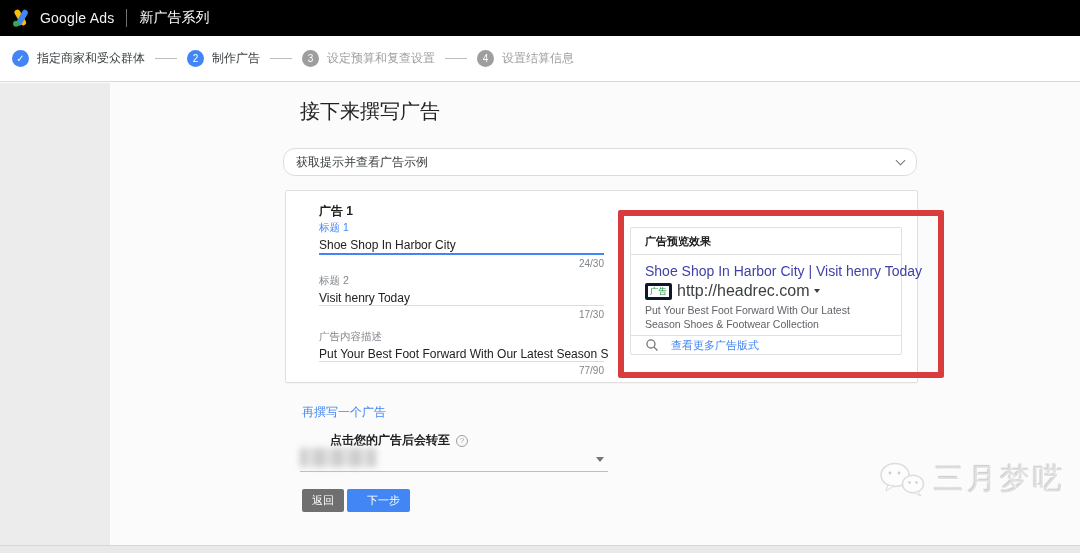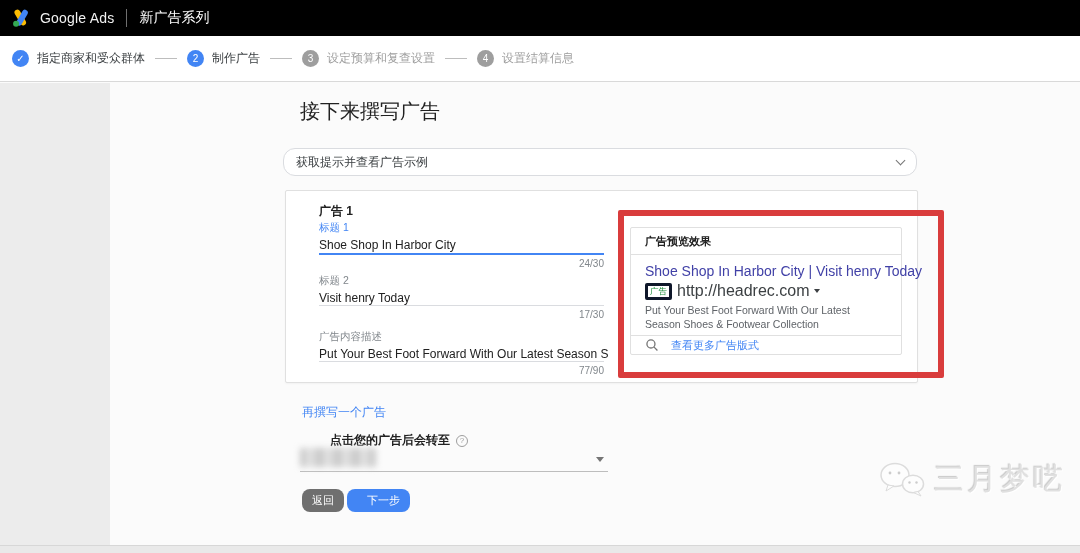--- a/index.html
+++ b/index.html
@@ -66,21 +66,21 @@
 
   
   .add-ad-link { position:absolute; left:302px; top:404px; font-size:12px; color:#4285f4; cursor:pointer; }
   .dest-label-row { position:absolute; left:302px; top:432px; display:flex; align-items:center; }
   .dest-label { font-size:12px; font-weight:bold; color:#212121;margin-left:28px; }
   .help-circle { width:12px; height:12px; border:1px solid #9e9e9e; border-radius:50%; color:#9e9e9e; font-size:8px; display:flex; align-items:center; justify-content:center; margin-left:6px; }
   .dest-select { position:absolute; left:300px; top:446px; width:308px; height:26px; border-bottom:1px solid #bdbdbd; cursor:pointer; }
   .redacted { position:absolute; left:0; top:2px; width:76px; height:19px; background:repeating-linear-gradient(90deg,#c9c9c9 0 6px,#e3e3e3 6px 12px,#d4d4d4 12px 18px); filter:blur(3px); border-radius:2px; }
   .dest-caret { position:absolute; right:4px; bottom:9px; width:0; height:0; border-left:4px solid transparent; border-right:4px solid transparent; border-top:5px solid #757575; }
 
-  .btn { position:absolute; top:489px; height:23px; border:none; border-radius:8px; color:#fff; font-size:11px; padding:0 10px; cursor:pointer; font-family:inherit; }
+  .btn { position:absolute; top:489px; height:23px; border:none; border-radius:2px; color:#fff; font-size:11px; padding:0 10px; cursor:pointer; font-family:inherit; }
   .btn-back { left:302px; background:#6f6f6f; }
   .btn-next { left:347px; background:#4285f4;padding-left:20px; }
 
   
   .watermark { position:absolute; left:878px; top:459px; display:flex; align-items:center; }
   .watermark-text { font-size:30px; color:#e0e0e0; letter-spacing:3px; margin-left:8px; text-shadow:1px 1px 1px #ffffff, -1px -1px 1px #c9c9c9; }
 </style>
 </head>
 <body>
 

